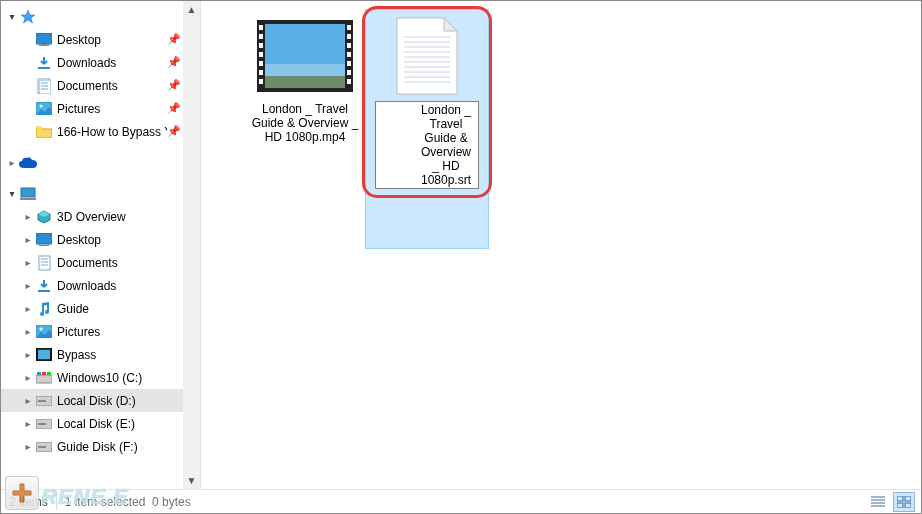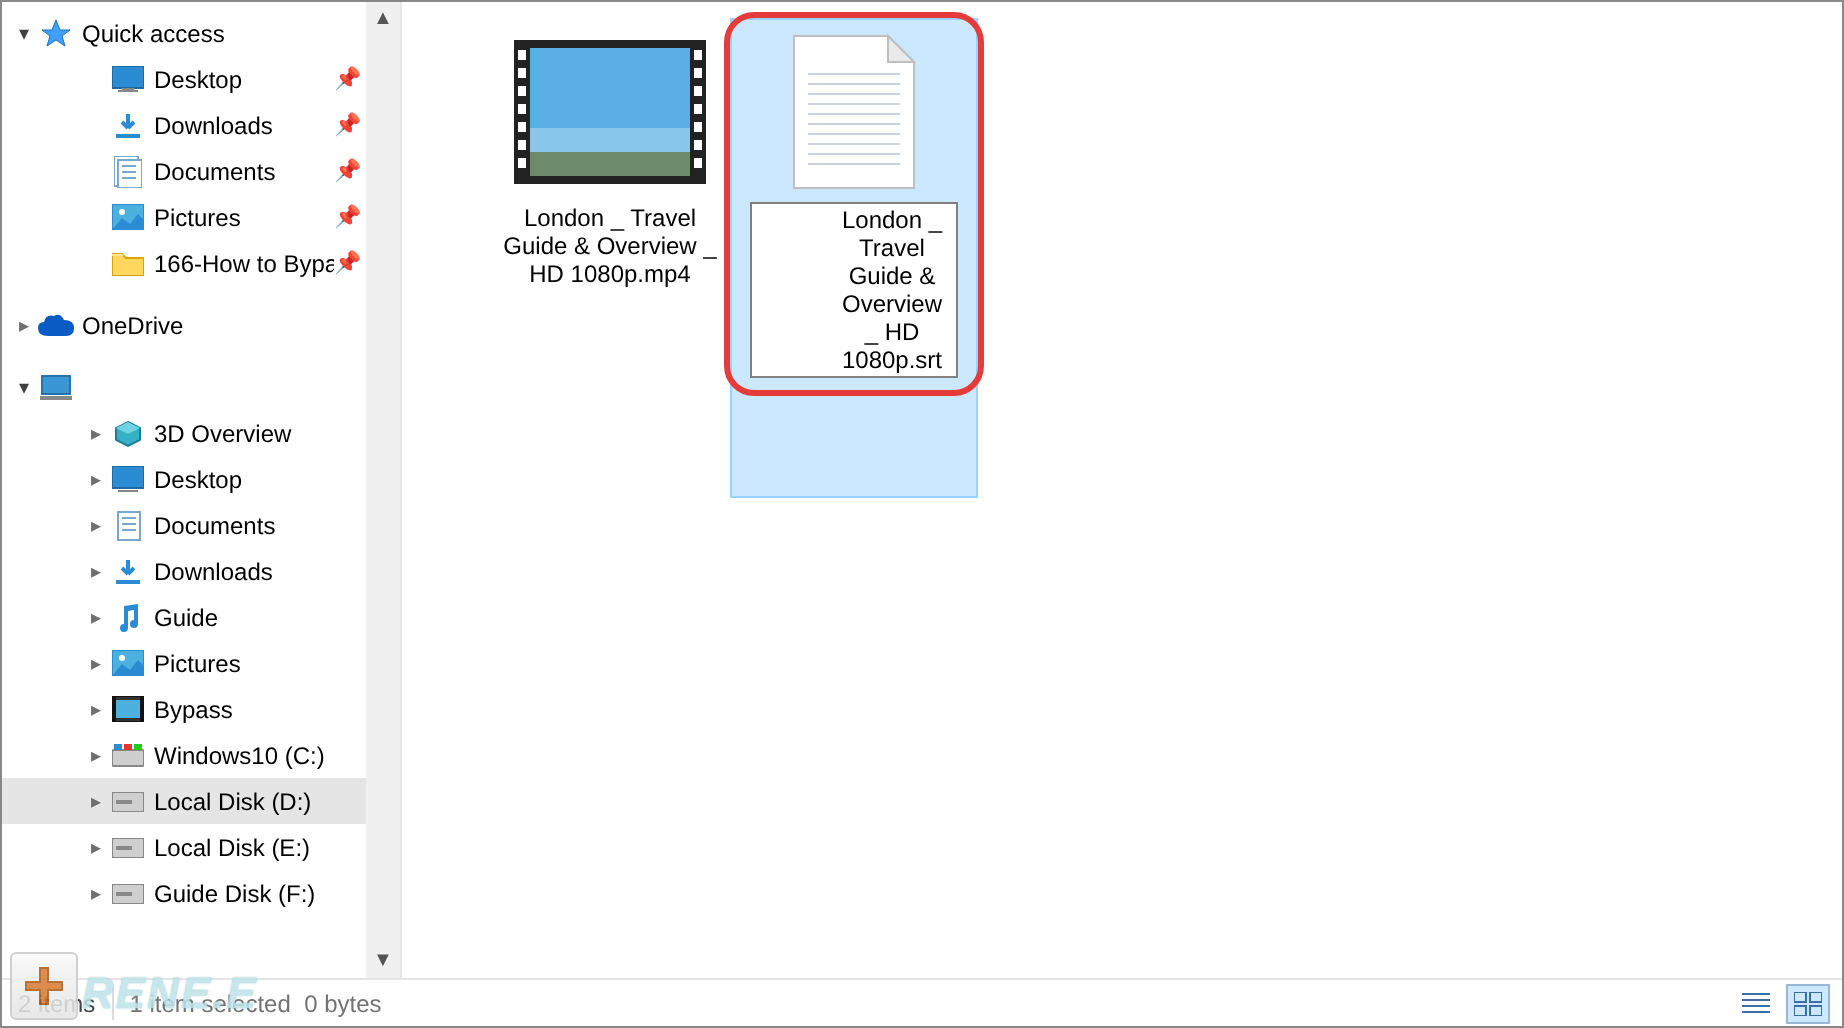--- a/index.html
+++ b/index.html
@@ -54,21 +54,21 @@
   .tree-item {
     display: flex;
     align-items: center;
     height: 23px;
     padding-left: 8px;
     white-space: nowrap;
     overflow: hidden;
     cursor: default;
   }
   .tree-item.root { padding-left: 4px; }
-  .tree-item.child { padding-left: 40px; }
+  .tree-item.child { padding-left: 20px; }
   .tree-item.current { background: #e5e5e5; }
   .tree-item .exp {
     width: 14px;
     text-align: center;
     color: #6f6f6f;
     font-size: 10px;
   }
   .tree-item .exp.open { color: #404040; }
   .tree-item .icon {
     width: 18px; height: 18px;
@@ -198,21 +198,20 @@
   <div class="sidebar">
     <div class="tree">
 
       <div class="tree-item root">
         <span class="exp open">▾</span>
         <span class="icon">
           <svg width="16" height="16" viewBox="0 0 16 16">
               <polygon points="8,1 10,6 15,6 11,9 12.5,14 8,11 3.5,14 5,9 1,6 6,6" fill="#40a0ff" stroke="#1d6fbf" stroke-width="0.5"></polygon>
             </svg>
         </span>
-        <span class="label">Quick access</span>
       </div>
       <div class="tree-item child">
         <span class="exp"></span>
         <span class="icon">
             <svg width="16" height="13" viewBox="0 0 16 13">
               <rect x="0" y="0" width="16" height="11" fill="#2a8dd4" stroke="#1e6ba3"></rect>
               <rect x="5" y="11" width="6" height="1" fill="#888"></rect>
               <rect x="3" y="12" width="10" height="1" fill="#888"></rect>
             </svg>
           </span>
@@ -270,21 +269,20 @@
 
       <div class="spacer"></div>
 
       <div class="tree-item root">
         <span class="exp">▸</span>
         <span class="icon">
             <svg width="18" height="12" viewBox="0 0 18 12">
               <path d="M5 11 Q0 11 0 7 Q0 4 3 4 Q4 0 8 1 Q11 -1 13 3 Q18 3 18 7 Q18 11 14 11 Z" fill="#0a5bc4"></path>
             </svg>
           </span>
-        <span class="label">OneDrive</span>
       </div>
 
       <div class="spacer"></div>
 
       <div class="tree-item root">
         <span class="exp open">▾</span>
         <span class="icon">
             <svg width="16" height="14" viewBox="0 0 16 14">
               <rect x="1" y="1" width="14" height="9" fill="#3a97d4" stroke="#2772a6"></rect>
               <rect x="0" y="11" width="16" height="2" fill="#888"></rect>

